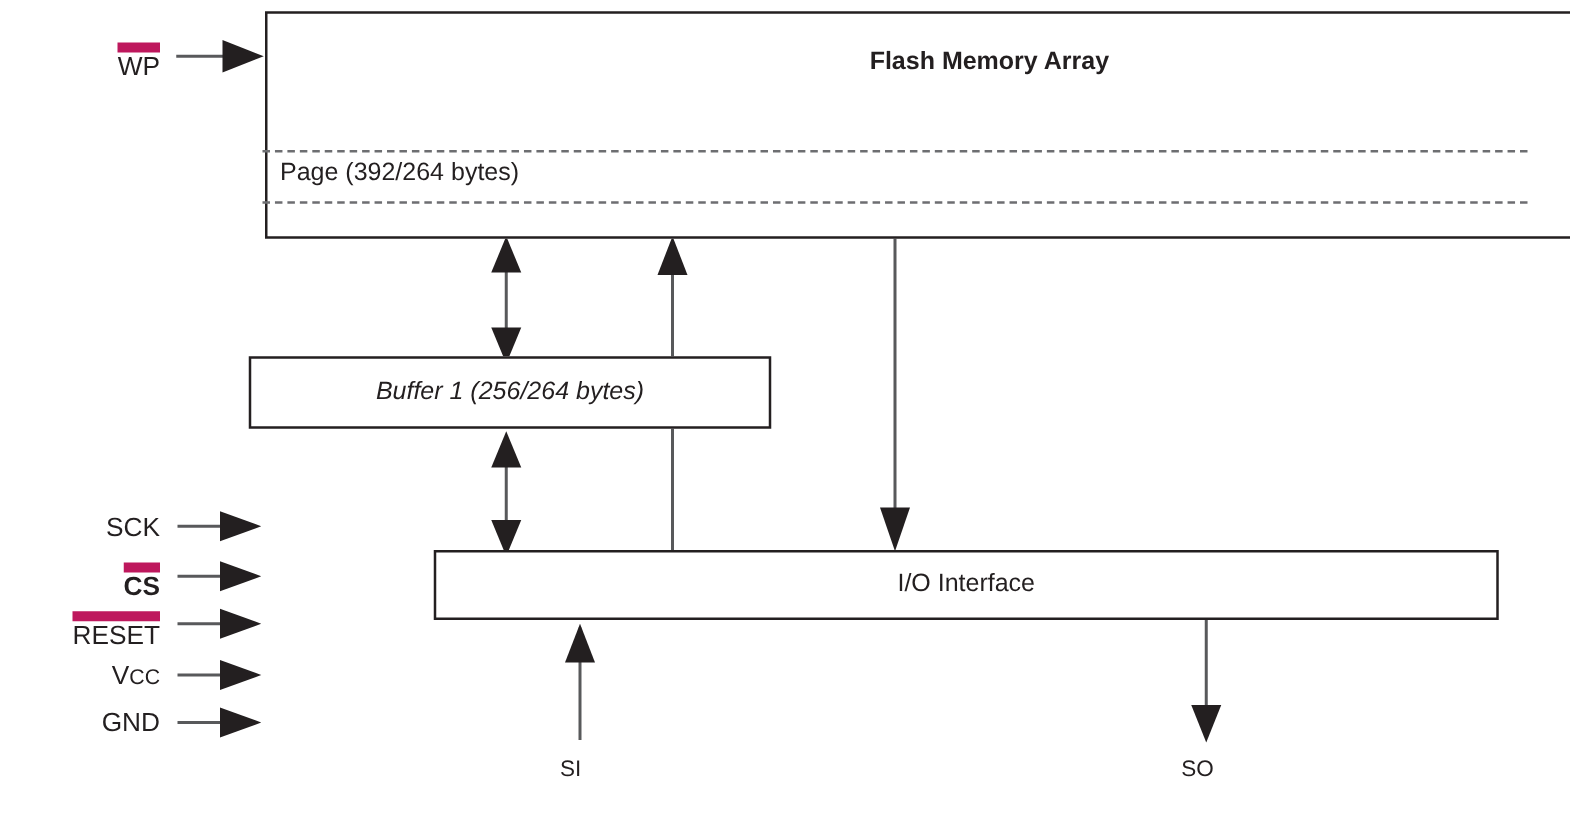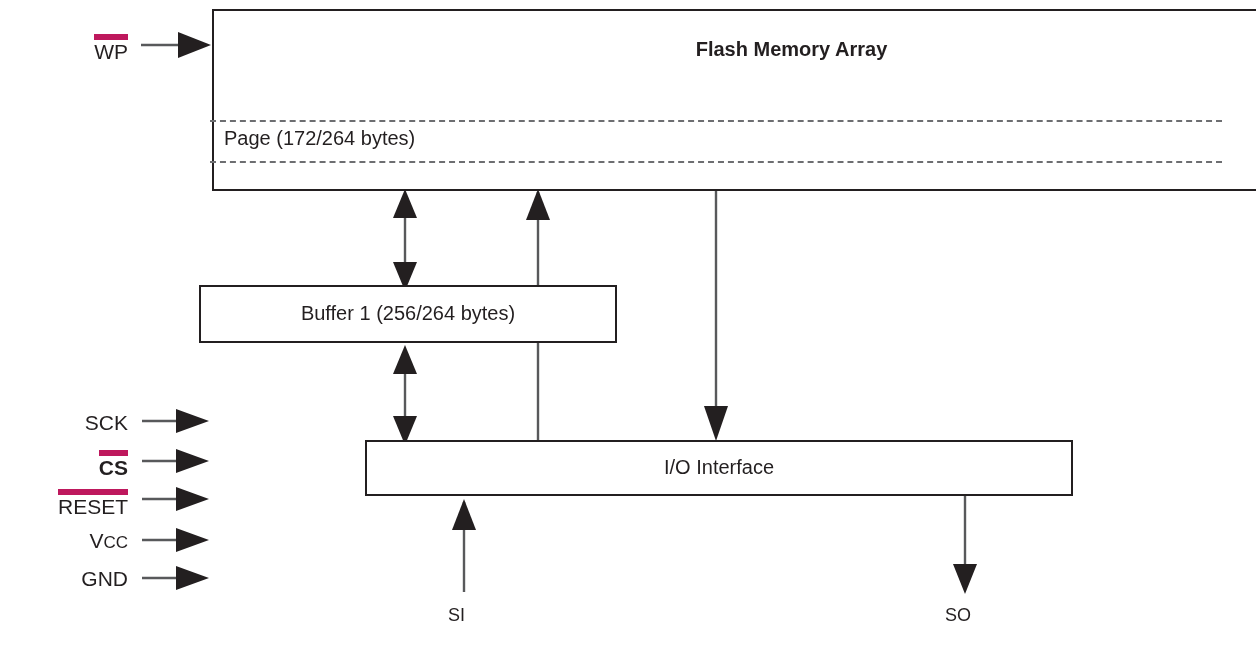--- a/index.html
+++ b/index.html
@@ -23,24 +23,24 @@
   .box-label{
     font-size:20px;
     line-height:1;
     color:#231f20;
     white-space:nowrap;
   }
 
   #flash-array{left:212px;top:9px;width:1159px;height:182px;font-weight:bold;}
   #flash-array .box-label{margin-top:28px;}
 
-  #buffer1{left:199px;top:285px;width:418px;height:58px;z-index:6;}
+  #buffer1{left:199px;top:285px;width:418px;height:58px;z-index:6;font-style:italic;}
   #buffer1 .box-label{margin-top:16px;}
 
-  #io-interface{left:365px;top:440px;width:708px;height:56px;z-index:6;}
+  #io-interface{left:347px;top:440px;width:852px;height:56px;z-index:6;}
   #io-interface .box-label{margin-top:15px;}
 
   
   .dashed-line{
     position:absolute;
     left:210px;width:1012px;height:0;
     border-top:2px dashed #6d6e71;
     z-index:3;
   }
   #page-dash-top{top:120px;}
@@ -54,21 +54,21 @@
   .sig-label{
     position:absolute;
     right:1128px;           
     font-size:21px;
     line-height:1;
     color:#231f20;
     white-space:nowrap;
     text-align:right;
   }
   .ovl{
-    border-top:6px solid #be185d;
+    border-top:8px solid #be185d;
     padding-top:1px;
     display:inline-block;
   }
   .sub{font-size:17px;vertical-align:baseline;}
 
   #label-wp{top:34px;}
   #label-sck{top:412px;}
   #label-cs{top:450px;font-weight:bold;}
   #label-reset{top:489px;}
   #label-vcc{top:530px;}
@@ -151,21 +151,21 @@
       <line class="wire" x1="965" y1="496" x2="965" y2="565"></line>
       <polygon class="head" points="953,564 965,594 977,564"></polygon>
     </g>
   </svg>
 
   <div class="box" id="flash-array">
     <span class="box-label">Flash Memory Array</span>
   </div>
   <div class="dashed-line" id="page-dash-top"></div>
   <div class="dashed-line" id="page-dash-bottom"></div>
-  <div id="page-label">Page (172/264 bytes)</div>
+  <div id="page-label">Page (392/264 bytes)</div>
 
   <div class="box" id="buffer1">
     <span class="box-label">Buffer 1 (256/264 bytes)</span>
   </div>
 
   <div class="box" id="io-interface">
     <span class="box-label">I/O Interface</span>
   </div>
 
   <div class="sig-label" id="label-wp">

